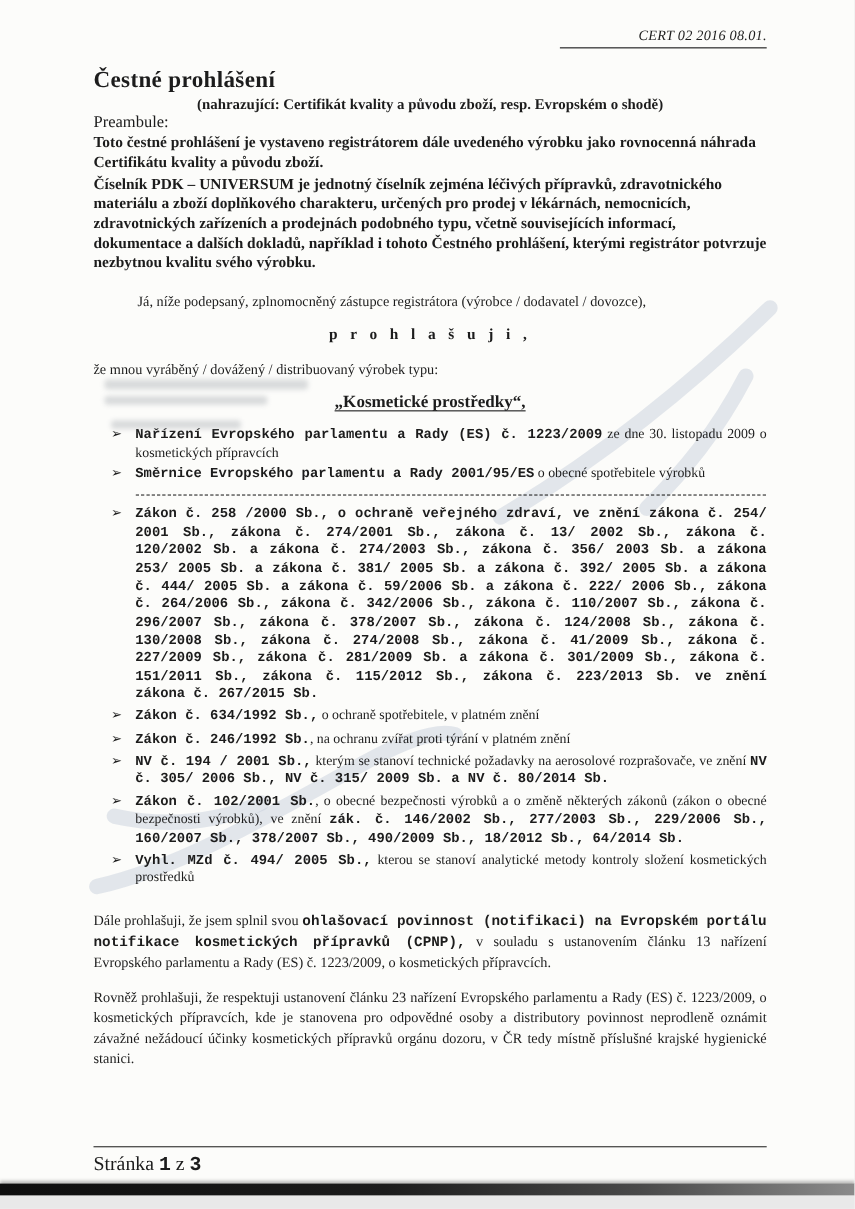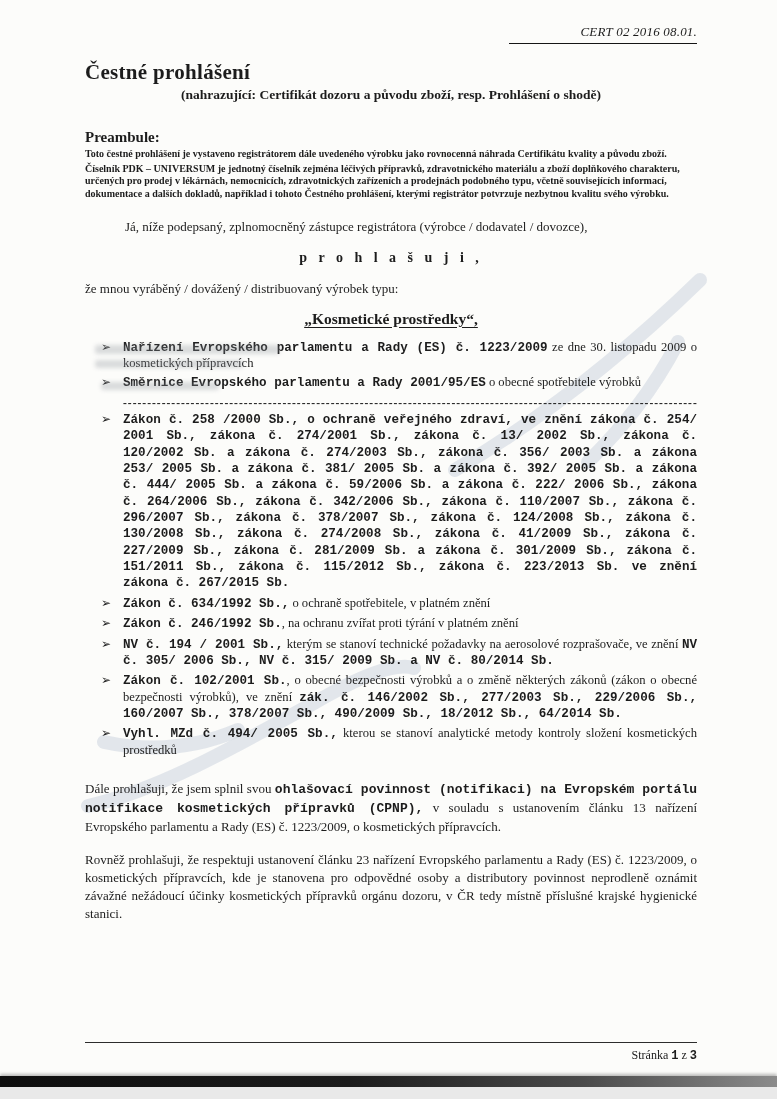--- a/index.html
+++ b/index.html
@@ -7,39 +7,39 @@
     position:relative;width:777px;height:1087px;margin:0 auto;
     background:#fcfcfa;overflow:hidden;
     font-family:"Liberation Serif",serif;color:#1c1c1c;
   }
   .watermark{position:absolute;left:0;top:0;z-index:0;pointer-events:none;}
   .content{position:absolute;left:85px;right:80px;top:0;z-index:1;}
   .doc-code{padding-top:24px;text-align:right;font-style:italic;font-size:13px;letter-spacing:.2px;}
   .code-rule{width:188px;margin:3px 0 0 auto;border-bottom:1.6px solid #151515;height:0;}
   .title{margin:16px 0 0;text-align:left;font-size:21px;font-weight:bold;letter-spacing:.3px;}
   .subtitle{margin-top:2px;text-align:center;font-size:13.5px;font-weight:bold;}
-  .preambule-h{margin-top:26px;font-size:15px;font-weight:bold;}
-  .pre-p{margin:2px 0 0;font-size:10px;font-weight:bold;line-height:1.27;text-align:left;}
+  .preambule-h{font-size:15px;font-weight:normal;}
+  .pre-p{margin:2px 0 0;font-size:14px;font-weight:bold;line-height:1.27;text-align:left;}
   .ja-line{margin:18px 0 0;font-size:13px;text-indent:40px;}
   .prohlasuji{margin-top:15px;text-align:center;font-size:14px;font-weight:bold;letter-spacing:4px;}
   .vyrobek{margin:15px 0 0;font-size:13px;}
   .product{margin-top:13px;text-align:center;font-size:15.5px;font-weight:bold;
     text-decoration:underline;text-underline-offset:3px;}
   .nize{margin:15px 0 0;font-size:13px;}
   .list{margin-top:12px;}
   .li{display:flex;margin-top:4px;font-size:12.6px;line-height:1.22;}
   .li .bullet{width:22px;flex:0 0 22px;padding-left:16px;box-sizing:content-box;font-size:12px;}
   .li .li-text{flex:1;text-align:justify;}
   .li.sep{display:block;margin-left:38px;height:12px;overflow:hidden;white-space:nowrap;
     font-weight:bold;font-size:11.5px;letter-spacing:1px;color:#222;}
   .dale{margin:22px 0 0;font-size:13px;line-height:1.4;text-align:justify;}
   .rovnez{margin:14px 0 0;font-size:13px;line-height:1.4;text-align:justify;}
   .b{font-weight:bold;font-family:Liberation Mono, monospace;}
   .footer{position:absolute;left:85px;right:80px;top:1042px;z-index:1;
-    border-top:1.4px solid #2c2c2c;text-align:right;font-size:12px;padding-top:5px;}
+    border-top:1.4px solid #2c2c2c;text-align:left;font-size:18px;padding-top:5px;}
   .stamp{position:absolute;left:95px;top:345px;z-index:1;}
   .smudge{background:#8f959c;opacity:.32;filter:blur(2.2px);border-radius:3px;}
   .smudge.s1{width:185px;height:9px;}
   .smudge.s2{width:148px;height:8px;margin-top:6px;}
   .smudge.s3{width:118px;height:8px;margin-top:14px;margin-left:6px;}
   .scan-strip{position:absolute;left:0;right:0;bottom:0;height:11px;z-index:2;
     background:linear-gradient(to right,#0e0e0e 0%,#1c1c1c 45%,#4a4a4a 75%,#8b8b8b 100%);
     box-shadow:0 -2px 3px rgba(60,60,60,.35);}
 </style>
 </head>
@@ -55,21 +55,21 @@
       <path d="M 104 742 C 150 752, 196 748, 238 730"></path>
     </g>
   </svg>
 
   <div class="content">
 
     <div class="doc-code">CERT 02 2016 08.01.</div>
     <div class="code-rule"></div>
 
     <h1 class="title">Čestné prohlášení</h1>
-    <div class="subtitle">(nahrazující: Certifikát dozoru a původu zboží, resp. Prohlášení o shodě)</div>
+    <div class="subtitle">(nahrazující: Certifikát kvality a původu zboží, resp. Evropském o shodě)</div>
 
     <div class="preambule-h">Preambule:</div>
     <p class="pre-p">Toto čestné prohlášení je vystaveno registrátorem dále uvedeného výrobku jako rovnocenná náhrada Certifikátu kvality a původu zboží.</p>
     <p class="pre-p">Číselník PDK – UNIVERSUM je jednotný číselník zejména léčivých přípravků, zdravotnického materiálu a zboží doplňkového charakteru, určených pro prodej v lékárnách, nemocnicích, zdravotnických zařízeních a prodejnách podobného typu, včetně souvisejících informací, dokumentace a dalších dokladů, například i tohoto Čestného prohlášení, kterými registrátor potvrzuje nezbytnou kvalitu svého výrobku.</p>
 
     <p class="ja-line">Já, níže podepsaný, zplnomocněný zástupce registrátora (výrobce / dodavatel / dovozce),</p>
 
     <div class="prohlasuji">p r o h l a š u j i ,</div>
 
     <p class="vyrobek">že mnou vyráběný / dovážený  / distribuovaný výrobek typu:</p>

